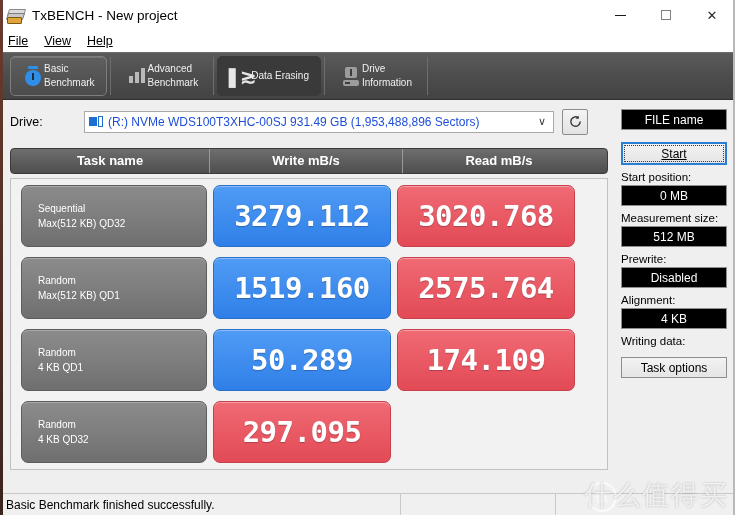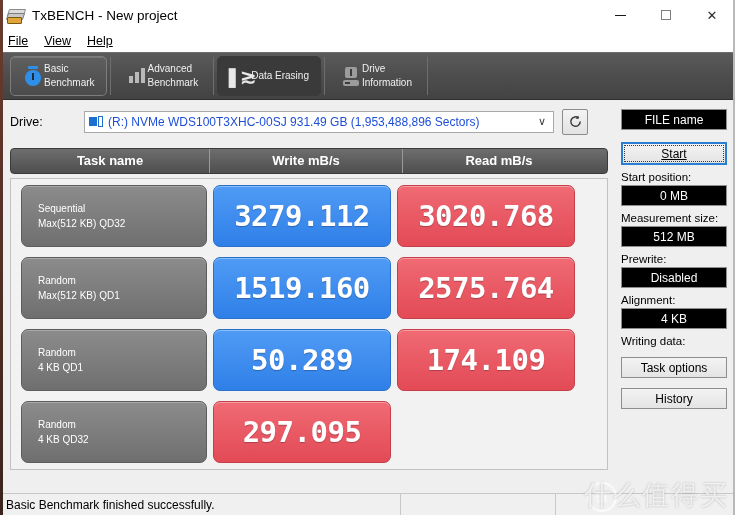--- a/index.html
+++ b/index.html
@@ -643,23 +643,20 @@
       <div class="sb-display">Disabled</div>
 
       <div class="sb-label">Alignment:</div>
       <div class="sb-display">4 KB</div>
 
       <div class="sb-label">Writing data:</div>
 
       <div class="sb-button">
         <span>Task options</span>
       </div>
-      <div class="sb-button">
-        <span>History</span>
-      </div>
     </div>
 
   </div>
 
   <div class="statusbar">
     <div class="status-seg1">Basic Benchmark finished successfully.</div>
     <div class="status-seg"></div>
     <div class="status-seg"></div>
   </div>
 

